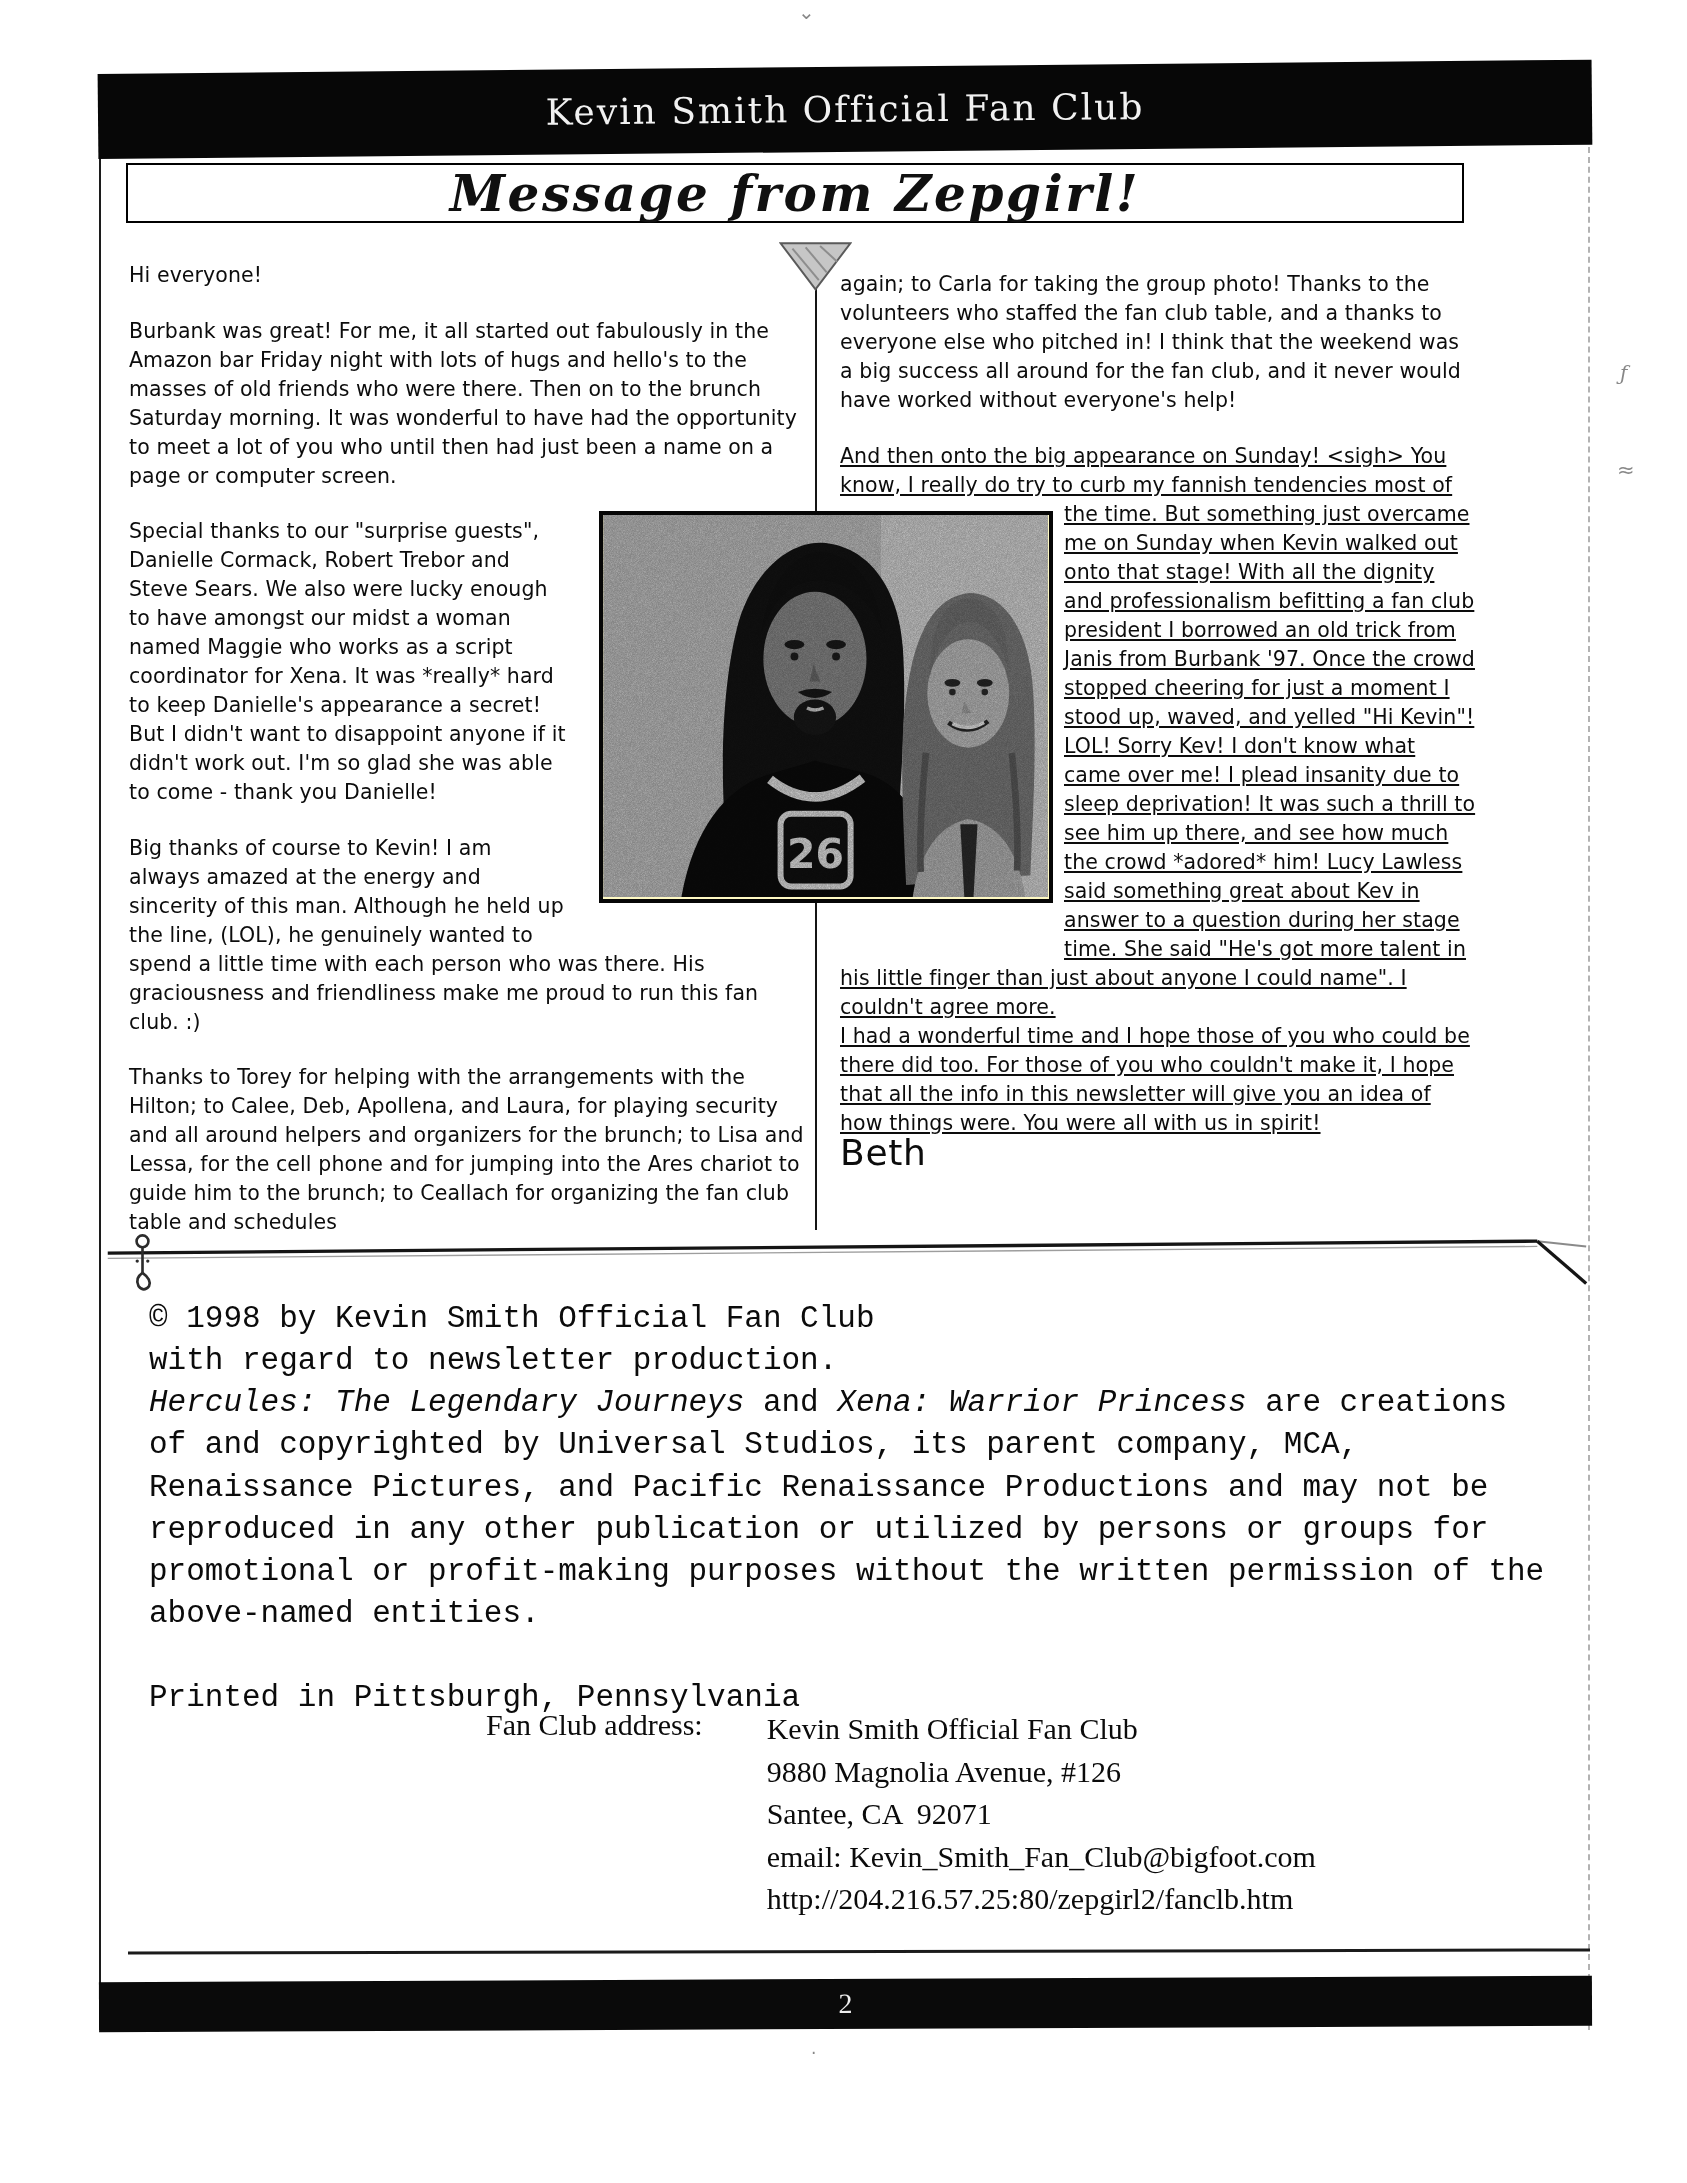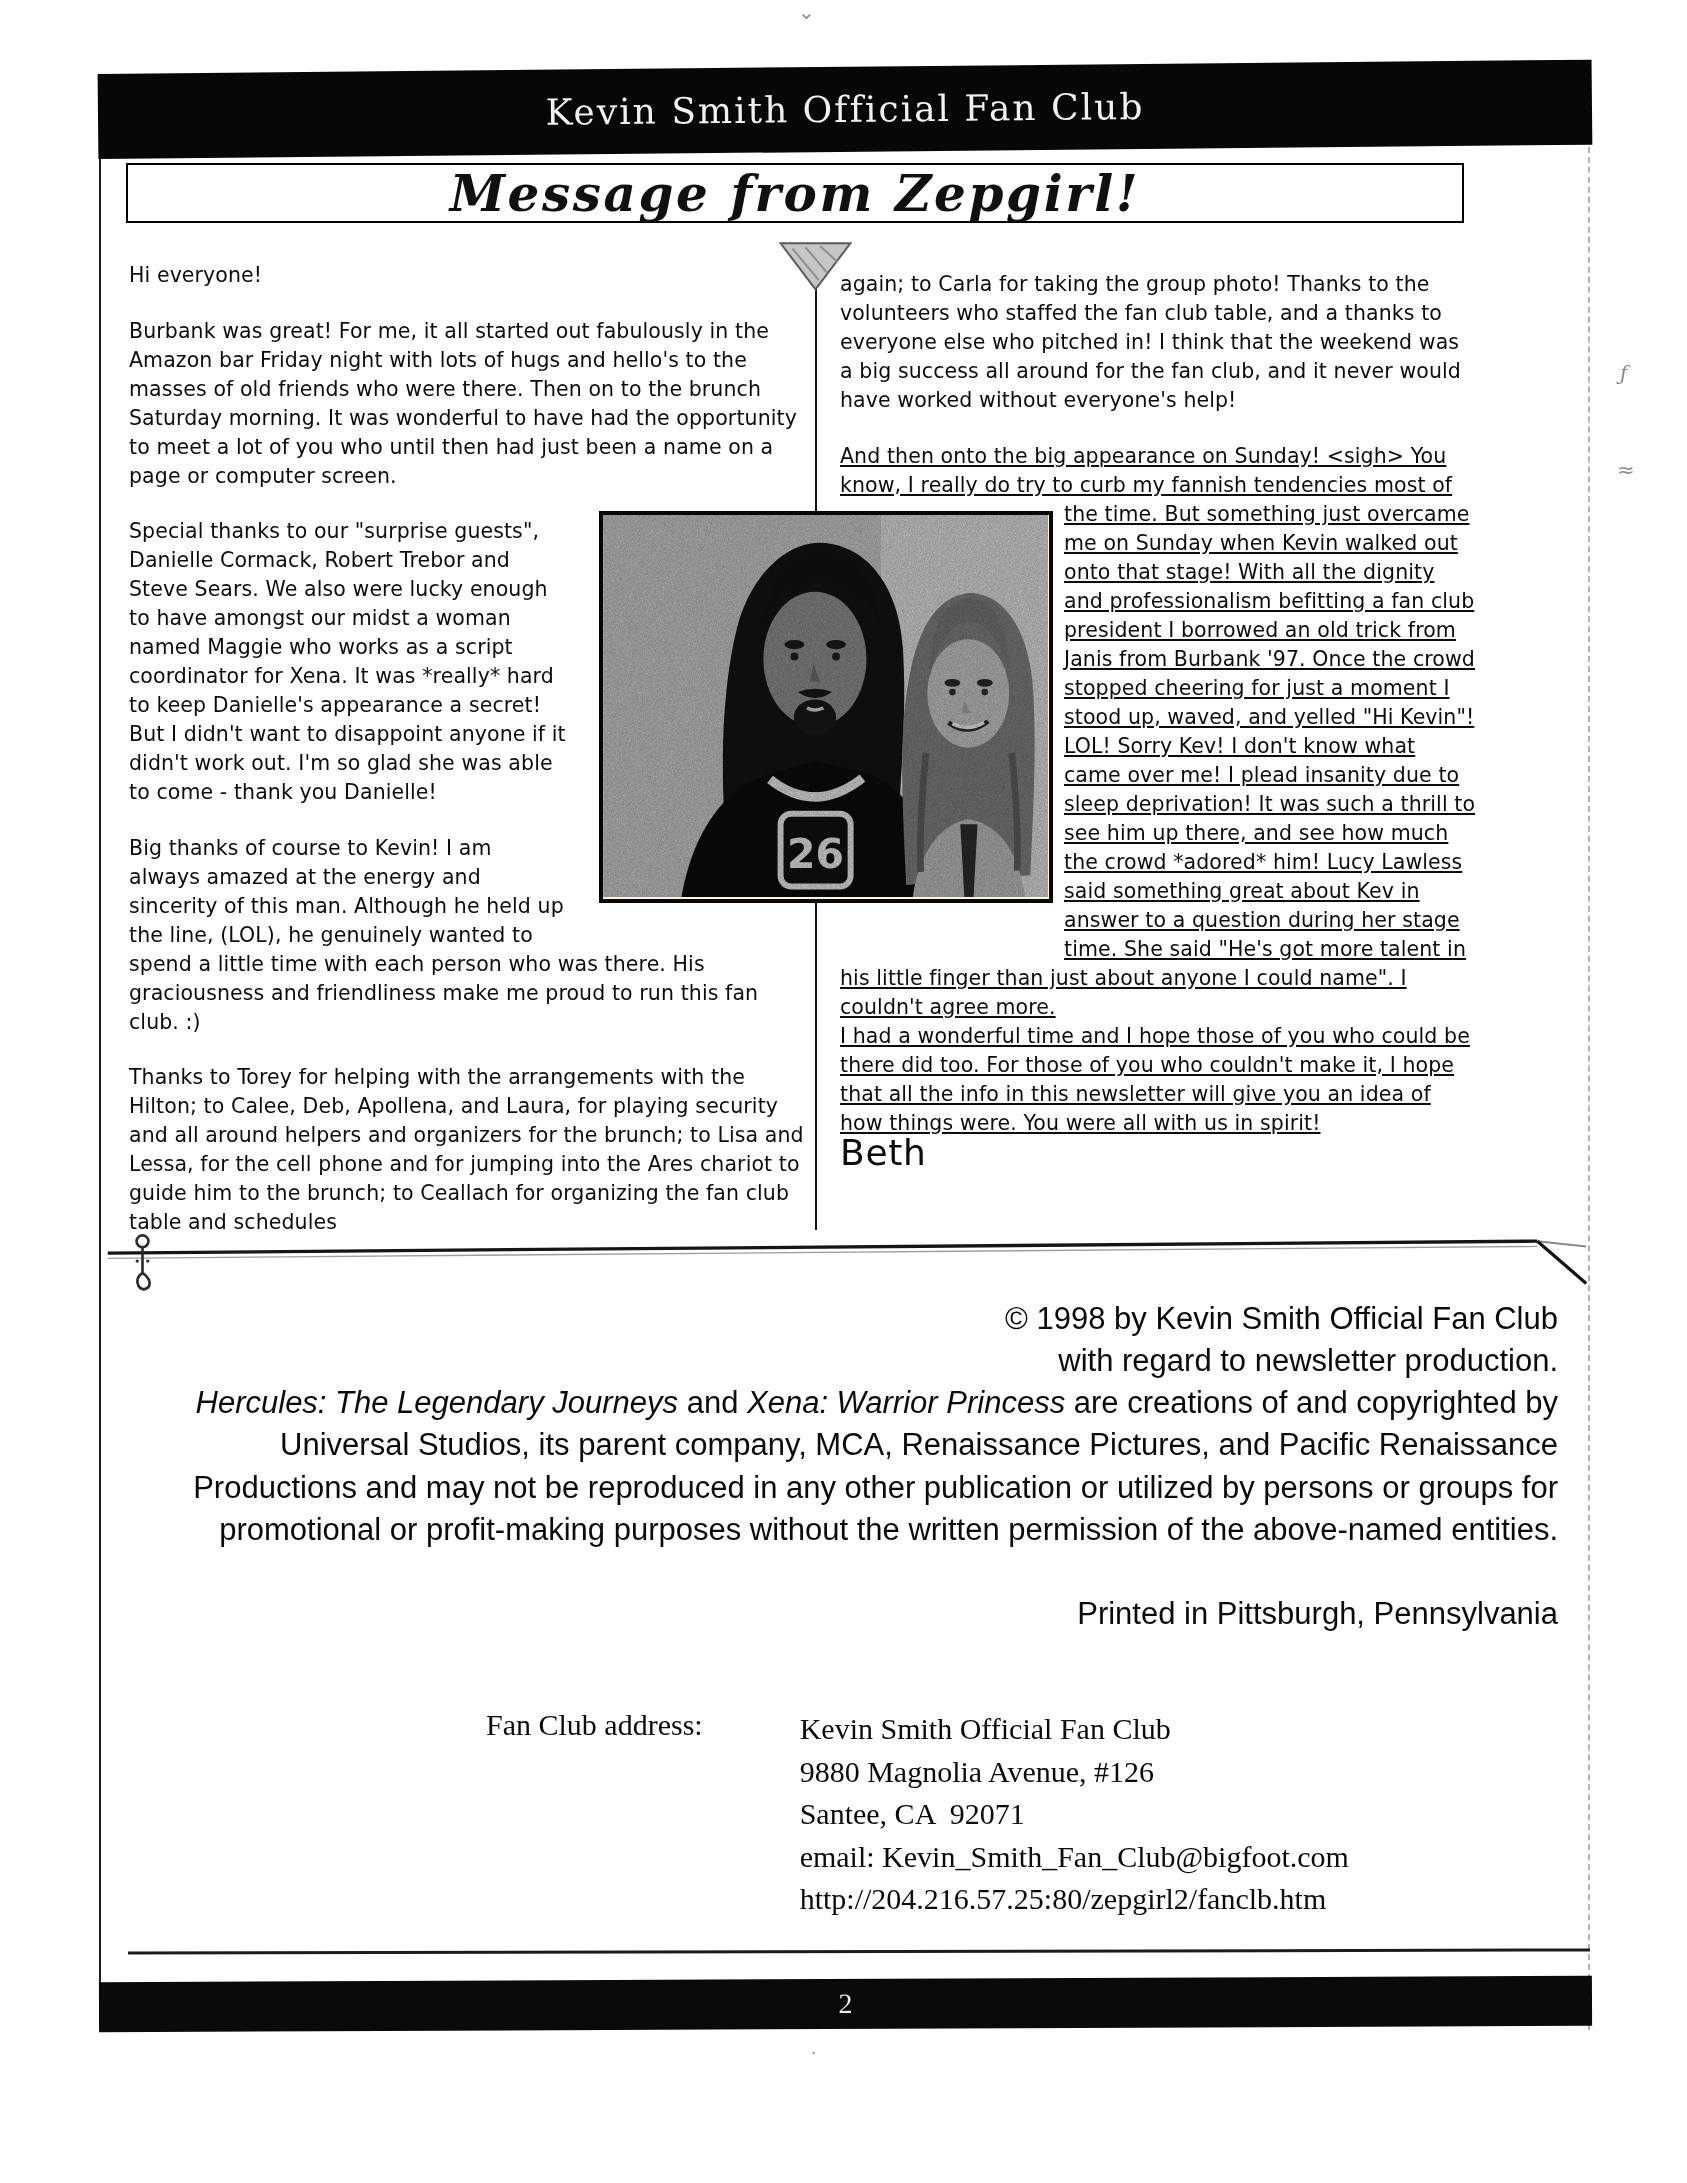--- a/index.html
+++ b/index.html
@@ -40,27 +40,27 @@
   
   .photo { position:absolute; left:599px; top:511px; width:454px; height:392px;
            border:4.6px solid #060606; background:#fef9c3; z-index:2; }
   .photo svg { display:block; }
 
   
   .rule-svg { position:absolute; left:98px; top:1224px; }
   .margin-doodle { position:absolute; left:128px; top:1232px; }
 
   
-  .copyright { position:absolute; left:149px; top:1298px; width:1409px; text-align:right;
-               font-family:Liberation Sans, sans-serif; font-size:31px; line-height:1.36; color:#0b0b0b; }
+  .copyright { position:absolute; left:149px; top:1298px; width:1409px; text-align:left;
+               font-family:Liberation Mono, monospace; font-size:31px; line-height:1.36; color:#0b0b0b; }
   .copyright .gap { height:42px; }
   .copyright em { font-style:italic; }
 
   
-  .address { position:absolute; left:486px; top:1708px; display:flex; gap:97px;
+  .address { position:absolute; left:486px; top:1708px; display:flex; gap:64px;
              font-family:"Liberation Serif",serif; font-size:30px; color:#0b0b0b; }
   .address .lines div { line-height:1.42; white-space:pre; }
 
   
   .pre-footer-line { position:absolute; left:128px; top:1950px; width:1462px; height:2.6px;
                      background:#1b1b1b; transform:rotate(-0.12deg); box-shadow:0 4.6px 0 -2px #4a4a4a; }
   .footer-bar { position:absolute; left:99px; top:1979px; width:1493px; height:50px; background:#0a0a0a;
                 transform:rotate(-0.25deg); display:flex; align-items:center; justify-content:center; }
   .page-number { color:#efefef; font-family:"Liberation Serif",serif; font-size:28px; }
 

